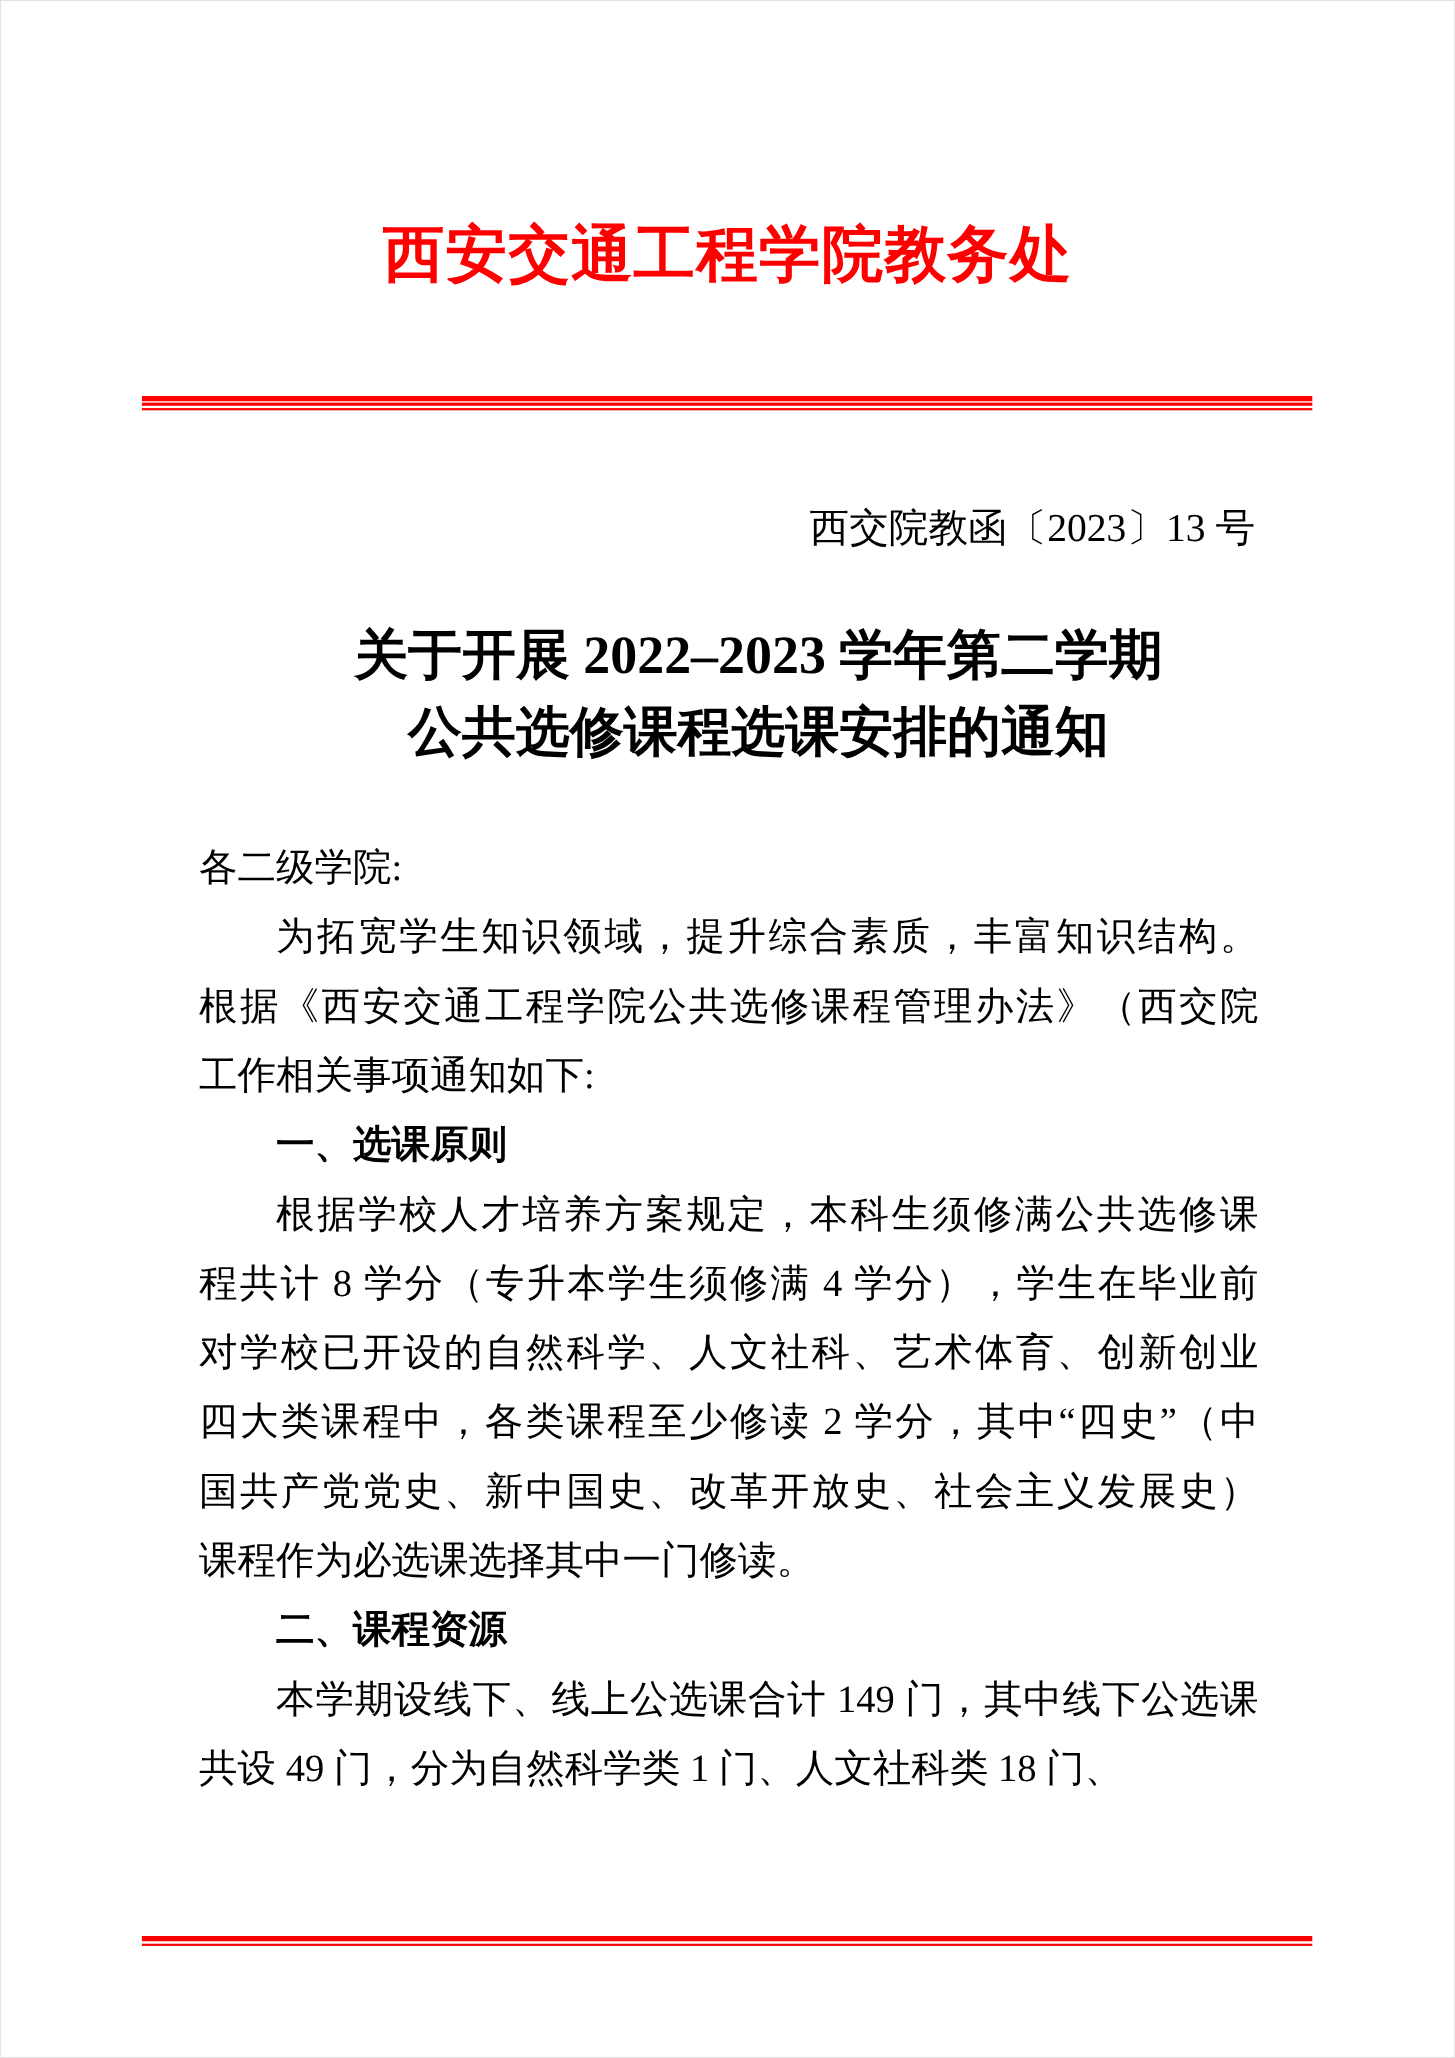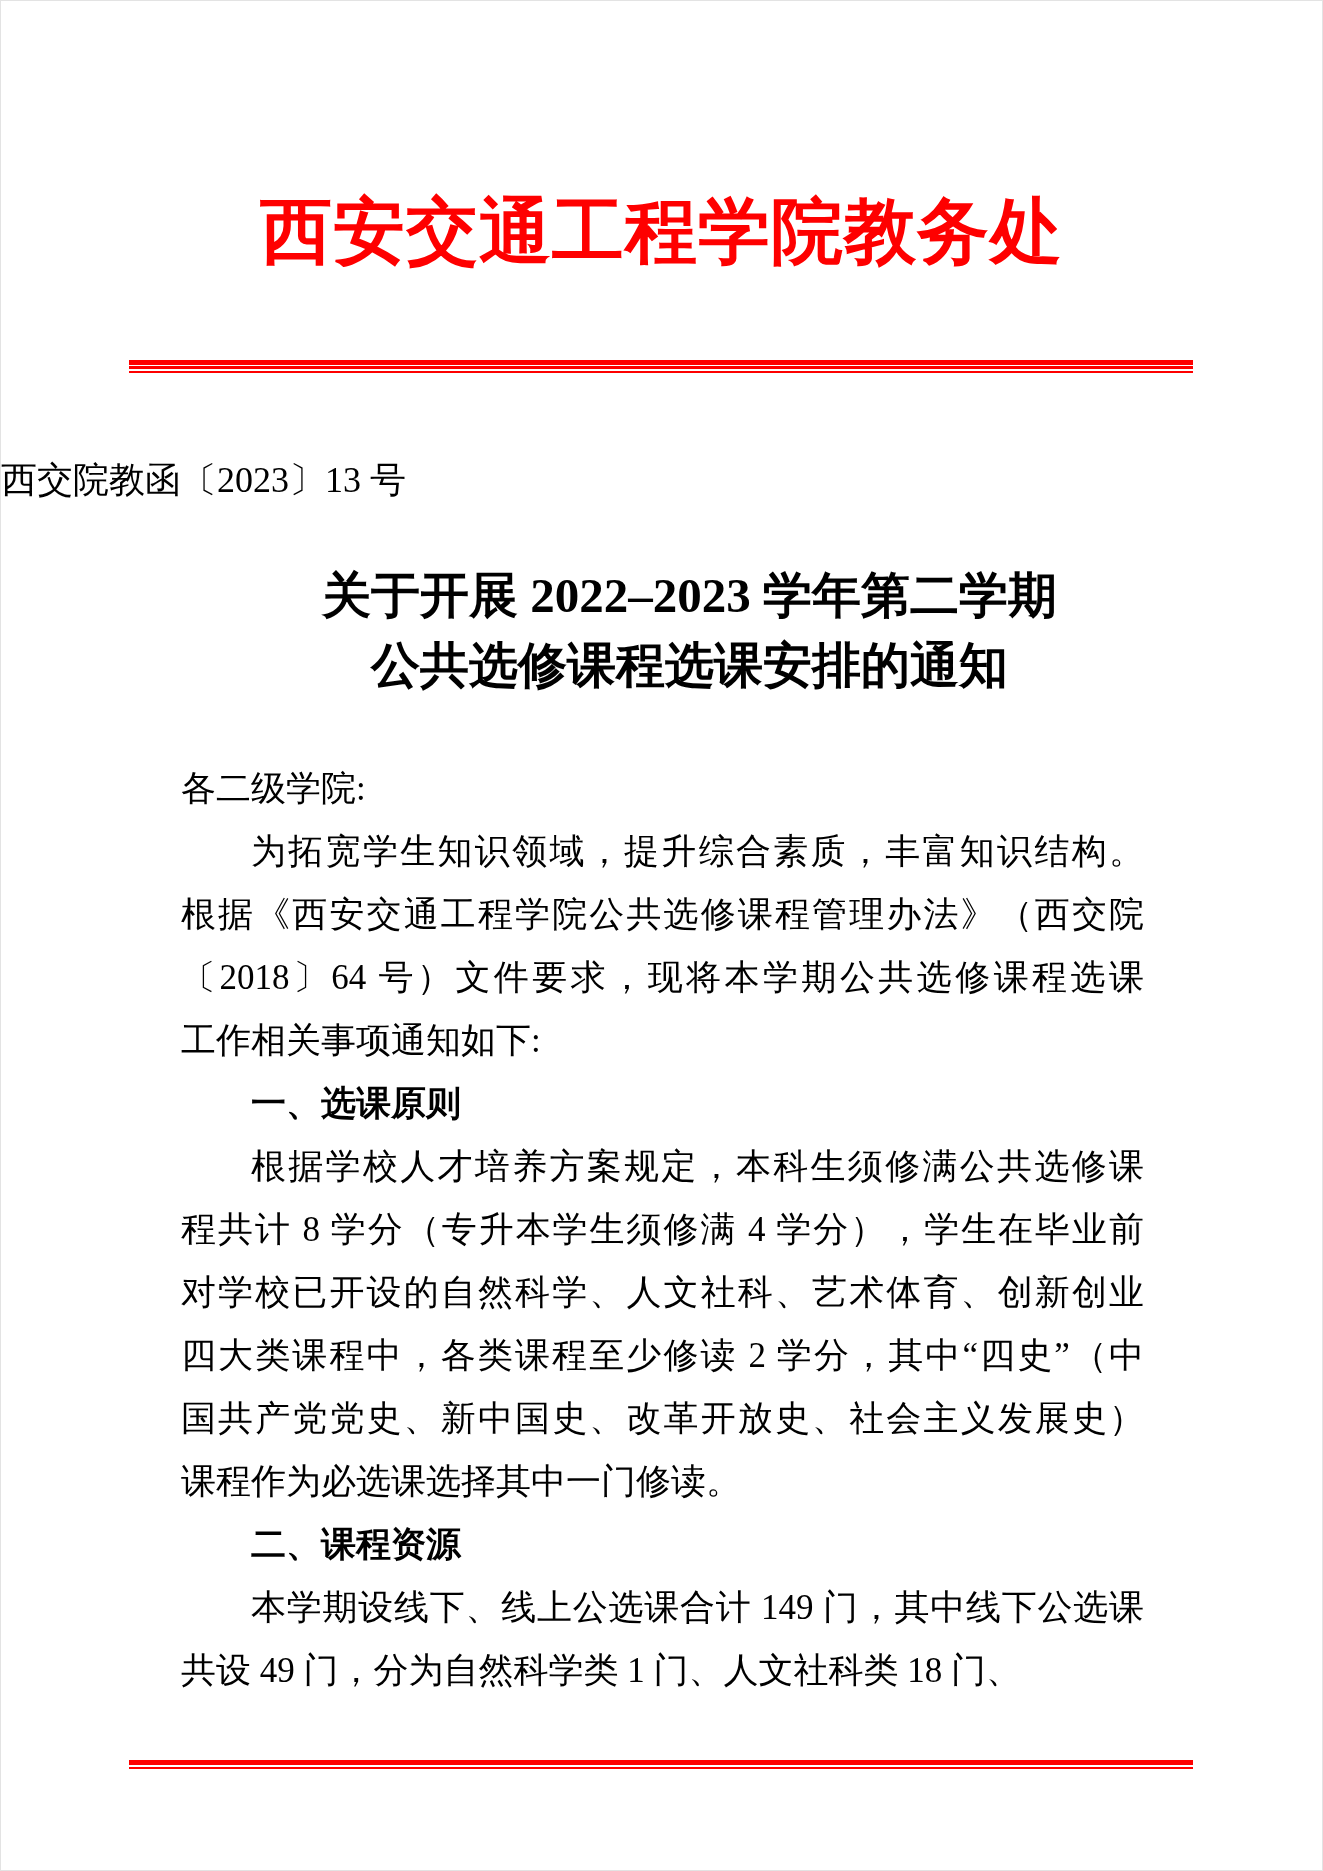--- a/index.html
+++ b/index.html
@@ -10,39 +10,39 @@
     border:1px solid #e3e3e3;
     box-sizing:border-box;
     font-family:"Liberation Serif","DejaVu Serif",serif;
     color:#000;
     overflow:hidden;
   }
   
   .letterhead{
     position:absolute;top:178px;left:0;width:100%;
     text-align:center;
-    font-size:72px;line-height:106px;
+    font-size:56px;line-height:106px;
     font-weight:bold;
     color:#fe0000;
     letter-spacing:1px;
     white-space:nowrap;
   }
   
   .rule{position:absolute;left:128px;width:1064px;}
   .rule .b1{height:5px;background:#fe0000;}
   .rule .g1{height:1px;background:#ffffff;}
   .rule .b2{height:3px;background:#fe0000;}
   .rule .g2{height:2px;background:#ffffff;}
   .rule .b3{height:2px;background:#fe0000;}
   #rule-top{top:359px;}
   #rule-bottom{top:1759px;}
   
   .doc-number{
     position:absolute;top:455px;left:0;width:1140px;
-    text-align:left;
+    text-align:right;
     font-size:36px;line-height:48px;
     white-space:nowrap;
   }
   
   .notice-title{
     position:absolute;top:560px;left:0;width:100%;
     text-align:center;
     font-size:49px;line-height:70px;
     font-weight:bold;
     white-space:nowrap;
@@ -86,21 +86,20 @@
 
   <div class="notice-title">
     <div>关于开展 2022–2023 学年第二学期</div>
     <div>公共选修课程选课安排的通知</div>
   </div>
 
   <div class="body-text" id="body-text">
       <div class="line">各二级学院:</div>
       <div class="line fill" style="text-indent: 2em;">为拓宽学生知识领域，提升综合素质，丰富知识结构。</div>
       <div class="line fill">根据《西安交通工程学院公共选修课程管理办法》（西交院</div>
-      <div class="line fill">〔2018〕64 号）文件要求，现将本学期公共选修课程选课</div>
       <div class="line">工作相关事项通知如下:</div>
       <div class="line heading" style="text-indent: 2em;">一、选课原则</div>
       <div class="line fill" style="text-indent: 2em;">根据学校人才培养方案规定，本科生须修满公共选修课</div>
       <div class="line fill">程共计 8 学分（专升本学生须修满 4 学分），学生在毕业前</div>
       <div class="line fill">对学校已开设的自然科学、人文社科、艺术体育、创新创业</div>
       <div class="line fill">四大类课程中，各类课程至少修读 2 学分，其中“四史”（中</div>
       <div class="line fill">国共产党党史、新中国史、改革开放史、社会主义发展史）</div>
       <div class="line">课程作为必选课选择其中一门修读。</div>
       <div class="line heading" style="text-indent: 2em;">二、课程资源</div>
       <div class="line fill" style="text-indent: 2em;">本学期设线下、线上公选课合计 149 门，其中线下公选课</div>

